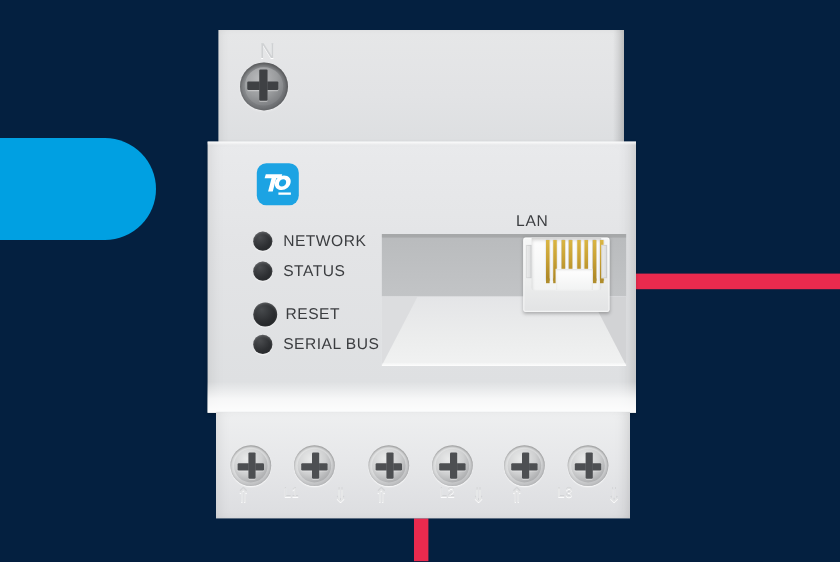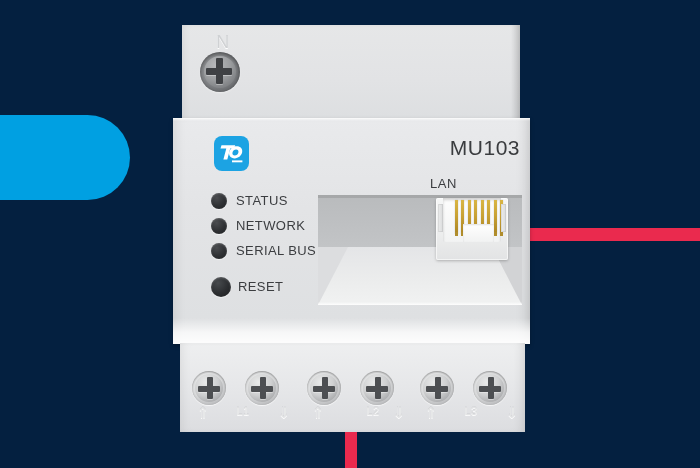--- a/index.html
+++ b/index.html
@@ -238,38 +238,37 @@
     </div>
 
     <div class="logo">
       <svg width="26" height="24" viewBox="0 0 26 24" aria-hidden="true">
         <path d="M2.5 3.2 H16.2 L15.2 6.6 H11.2 L8.3 17.6 H4.4 L7.3 6.6 H1.5 Z" fill="#ffffff"></path>
         <path d="M17.6 4.2 c4.0 0 6.4 2.6 5.5 6.4 c-0.8 3.4 -3.9 5.8 -7.4 5.8 c-4.0 0 -6.3 -2.6 -5.5 -6.3 c0.8 -3.5 3.9 -5.9 7.4 -5.9 Z M17.1 7.4 c-1.7 0 -3.2 1.2 -3.6 3.0 c-0.4 1.8 0.6 3.0 2.3 3.0 c1.7 0 3.2 -1.2 3.6 -3.0 c0.4 -1.8 -0.6 -3.0 -2.3 -3.0 Z" fill="#ffffff"></path>
         <rect x="13.0" y="18.4" width="10.4" height="1.9" fill="#ffffff"></rect>
       </svg>
     </div>
 
-    <div class="model">MU103</div>
 
     <div class="led-list">
       <div class="led-row">
         <div class="led-dot"></div>
-        <div class="led-label">STATUS</div>
+        <div class="led-label">NETWORK</div>
       </div>
       <div class="led-row">
         <div class="led-dot"></div>
-        <div class="led-label">NETWORK</div>
+        <div class="led-label">STATUS</div>
+      </div>
+      <div class="led-row reset">
+        <div class="led-dot"></div>
+        <div class="led-label">RESET</div>
       </div>
       <div class="led-row">
         <div class="led-dot"></div>
         <div class="led-label">SERIAL BUS</div>
-      </div>
-      <div class="led-row reset">
-        <div class="led-dot"></div>
-        <div class="led-label">RESET</div>
       </div>
     </div>
 
     <div class="lan-label">LAN</div>
     <div class="recess">
       <div class="recess-back"></div>
       <div class="recess-edge-top"></div>
       <div class="recess-floor"></div>
       <div class="recess-wall-left"></div>
       <div class="recess-wall-right"></div>

